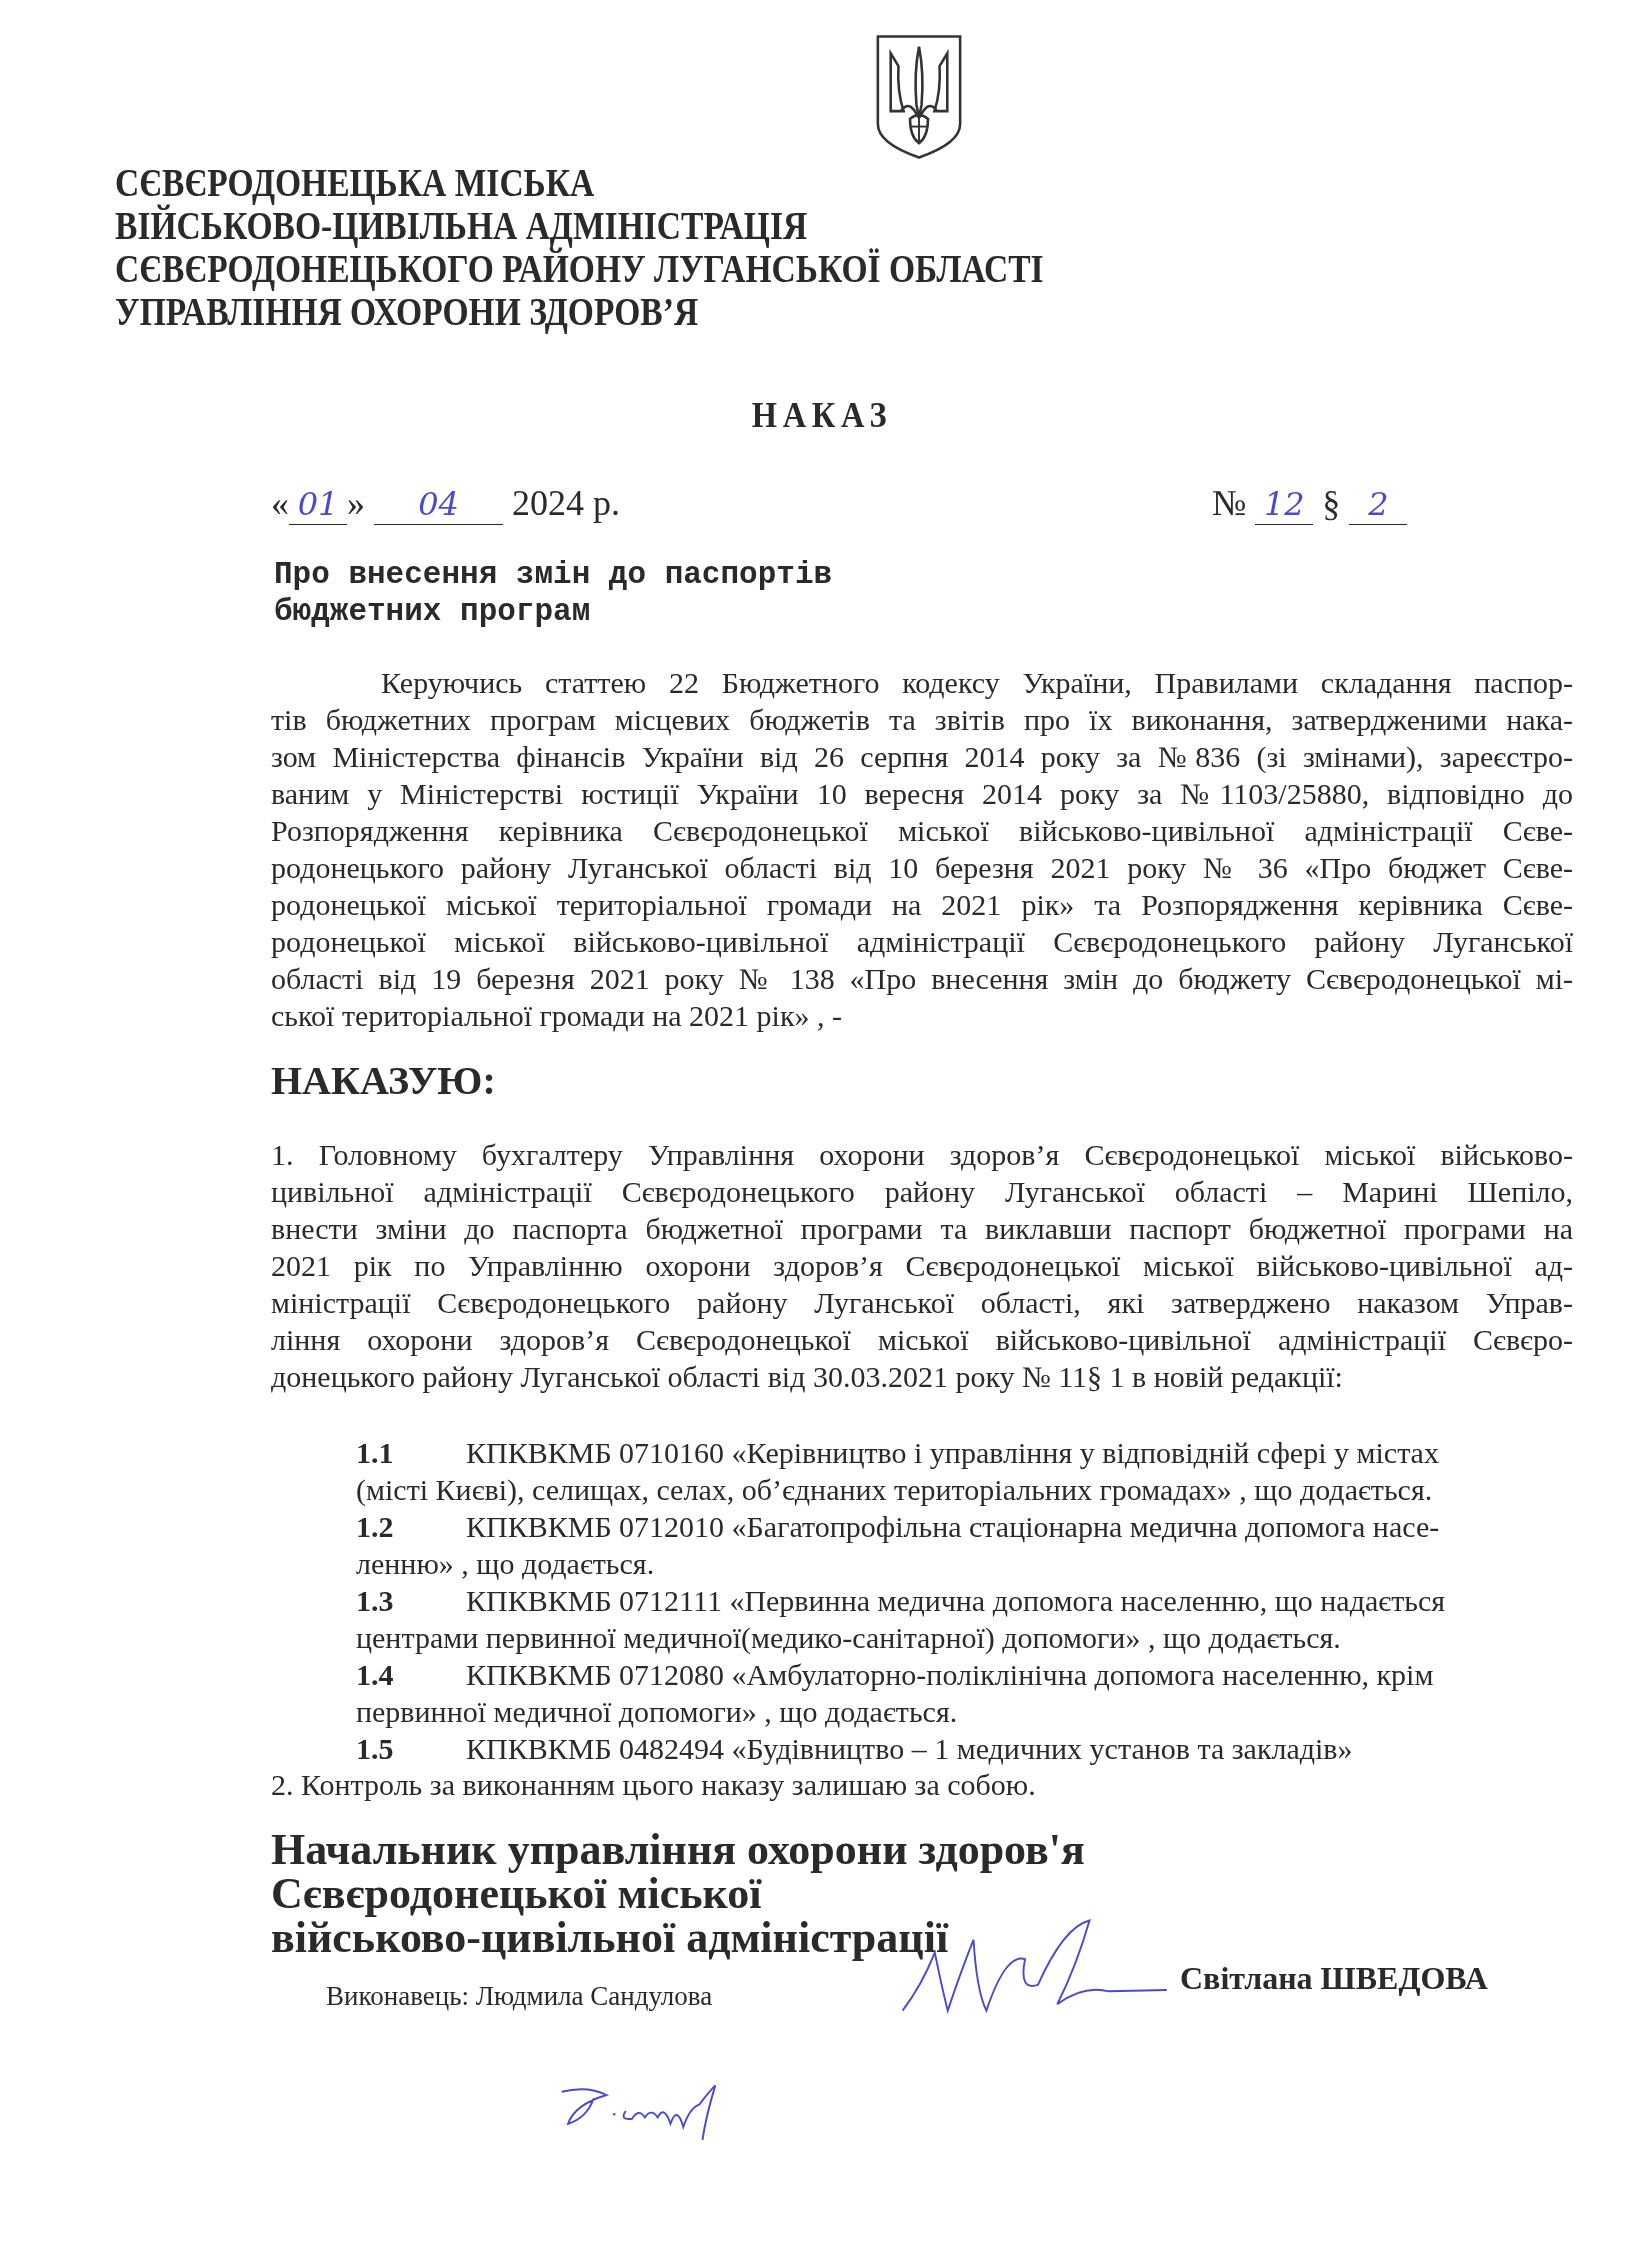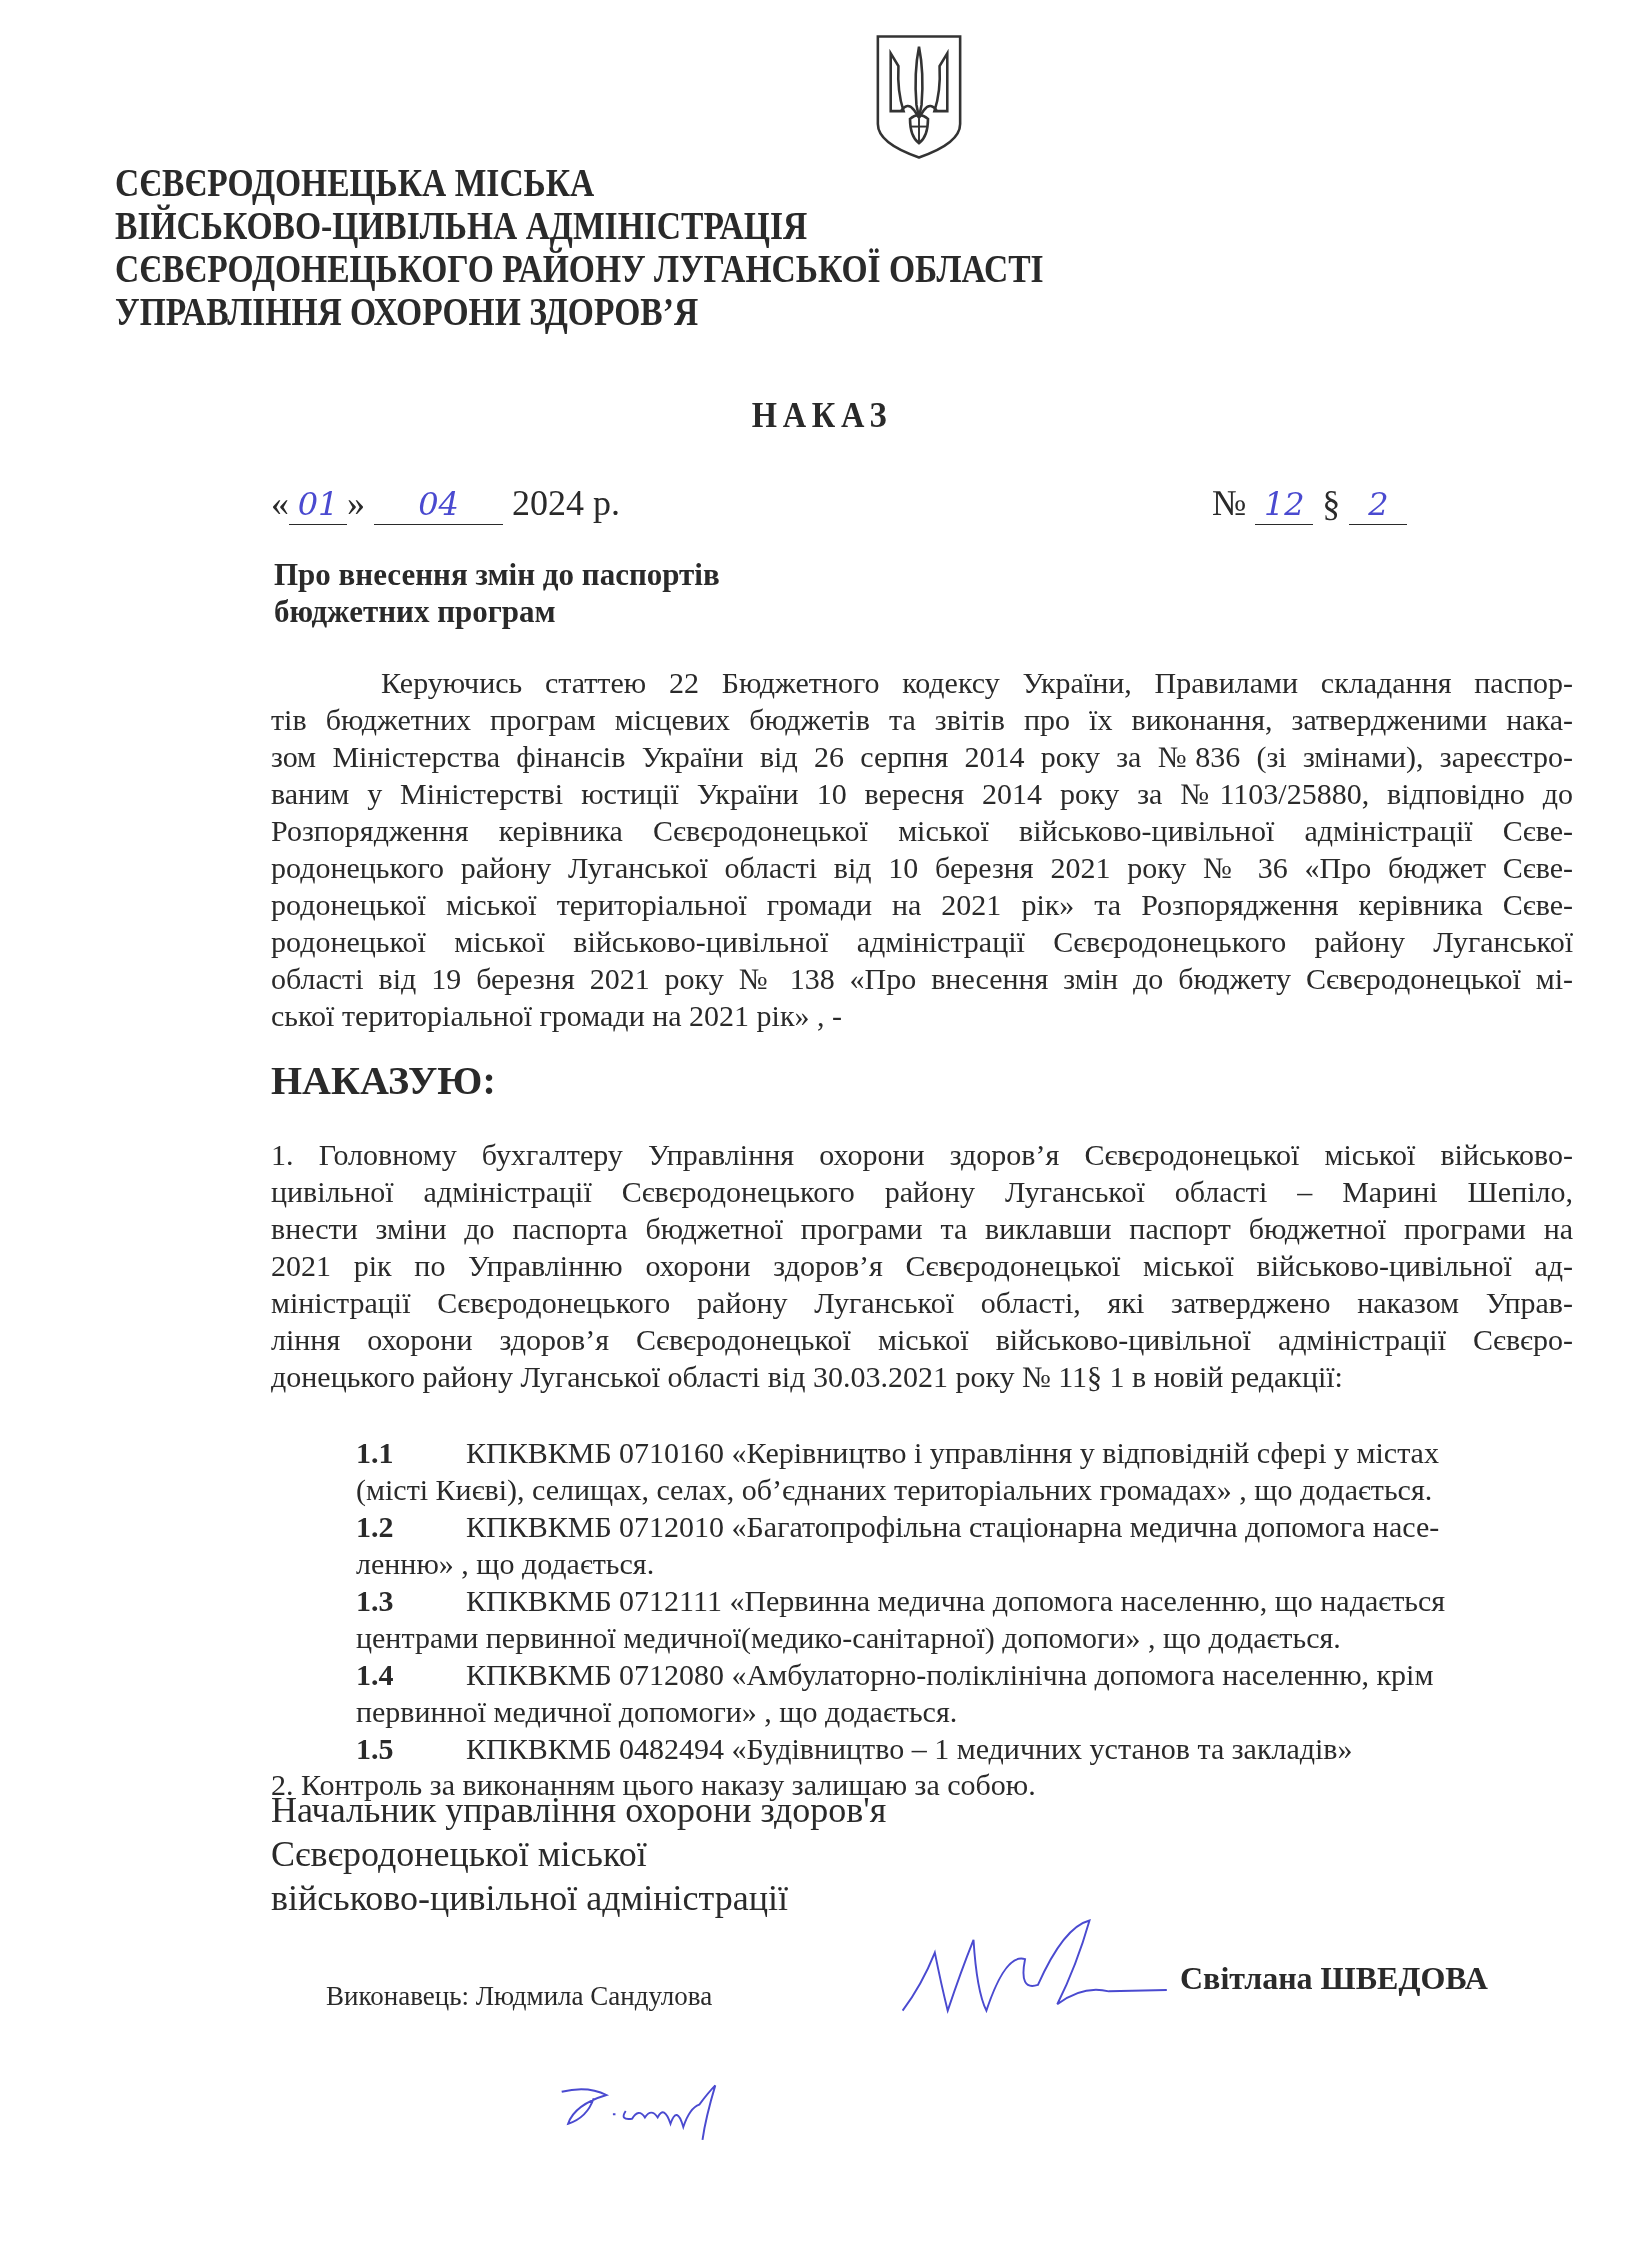--- a/index.html
+++ b/index.html
@@ -9,29 +9,29 @@
     .emblem { left: 875px; top: 34px; width: 88px; height: 126px; }
     .header { left: 0; width: 1644px; top: 161px; text-align: left; }
     .header div { font-weight: bold; font-size: 39px; line-height: 43px; letter-spacing: 0px;
                   transform: scaleX(0.86); transform-origin: center; white-space: nowrap; }
     .title { left: 0; width: 1644px; top: 394px; text-align: center; font-weight: bold;
              font-size: 36px; letter-spacing: 6.4px; transform: scaleX(0.9); }
     .dateline { left: 271px; top: 482px; font-size: 36px; white-space: nowrap; }
     .numline { left: 1212px; top: 482px; font-size: 36px; white-space: nowrap; }
     .hand { color: #4a4ad0; font-family: "DejaVu Serif", serif; font-style: italic; font-size: 32px; }
     .uline { display: inline-block; border-bottom: 1.9px solid #2a2a2a; text-align: center; }
-    .subject { left: 274px; top: 556px; font-weight: bold; font-size: 31px; line-height: 37px; }
+    .subject { left: 274px; top: 556px; font-weight: bold; font-size: 31px; line-height: 37px; font-family: Liberation Mono, monospace; }
     .body-p { left: 271px; width: 1302px; font-size: 30px; line-height: 37px; text-align: justify; }
     .body-p .line { display: block; white-space: nowrap; text-align-last: justify; text-align: justify; }
     .body-p .line.last { text-align-last: left; }
     .indent { padding-left: 110px; }
     .decree { left: 271px; top: 1057px; font-weight: bold; font-size: 40px; text-align: center; }
     .sub { left: 356px; width: 1212px; font-size: 30px; line-height: 37px; }
     .sub .num { display: inline-block; width: 110px; font-weight: bold; }
-    .sign-block { left: 271px; top: 1788px; font-weight: normal; font-size: 36px; line-height: 44px; }
+    .sign-block { left: 271px; top: 1828px; font-weight: bold; font-size: 44px; line-height: 44px; }
     .sign-name { left: 1180px; top: 1960px; font-weight: bold; font-size: 32px; white-space: nowrap; }
     .sig { left: 896px; top: 1914px; width: 271px; height: 116px; }
     .exec { left: 326px; top: 1981px; font-size: 27px; }
     .sig2 { left: 548px; top: 2079px; width: 213px; height: 64px; }
   </style>
 </head>
 <body>
 
 <div class="abs emblem">
   <svg width="88" height="126" viewBox="0 0 136 196">

